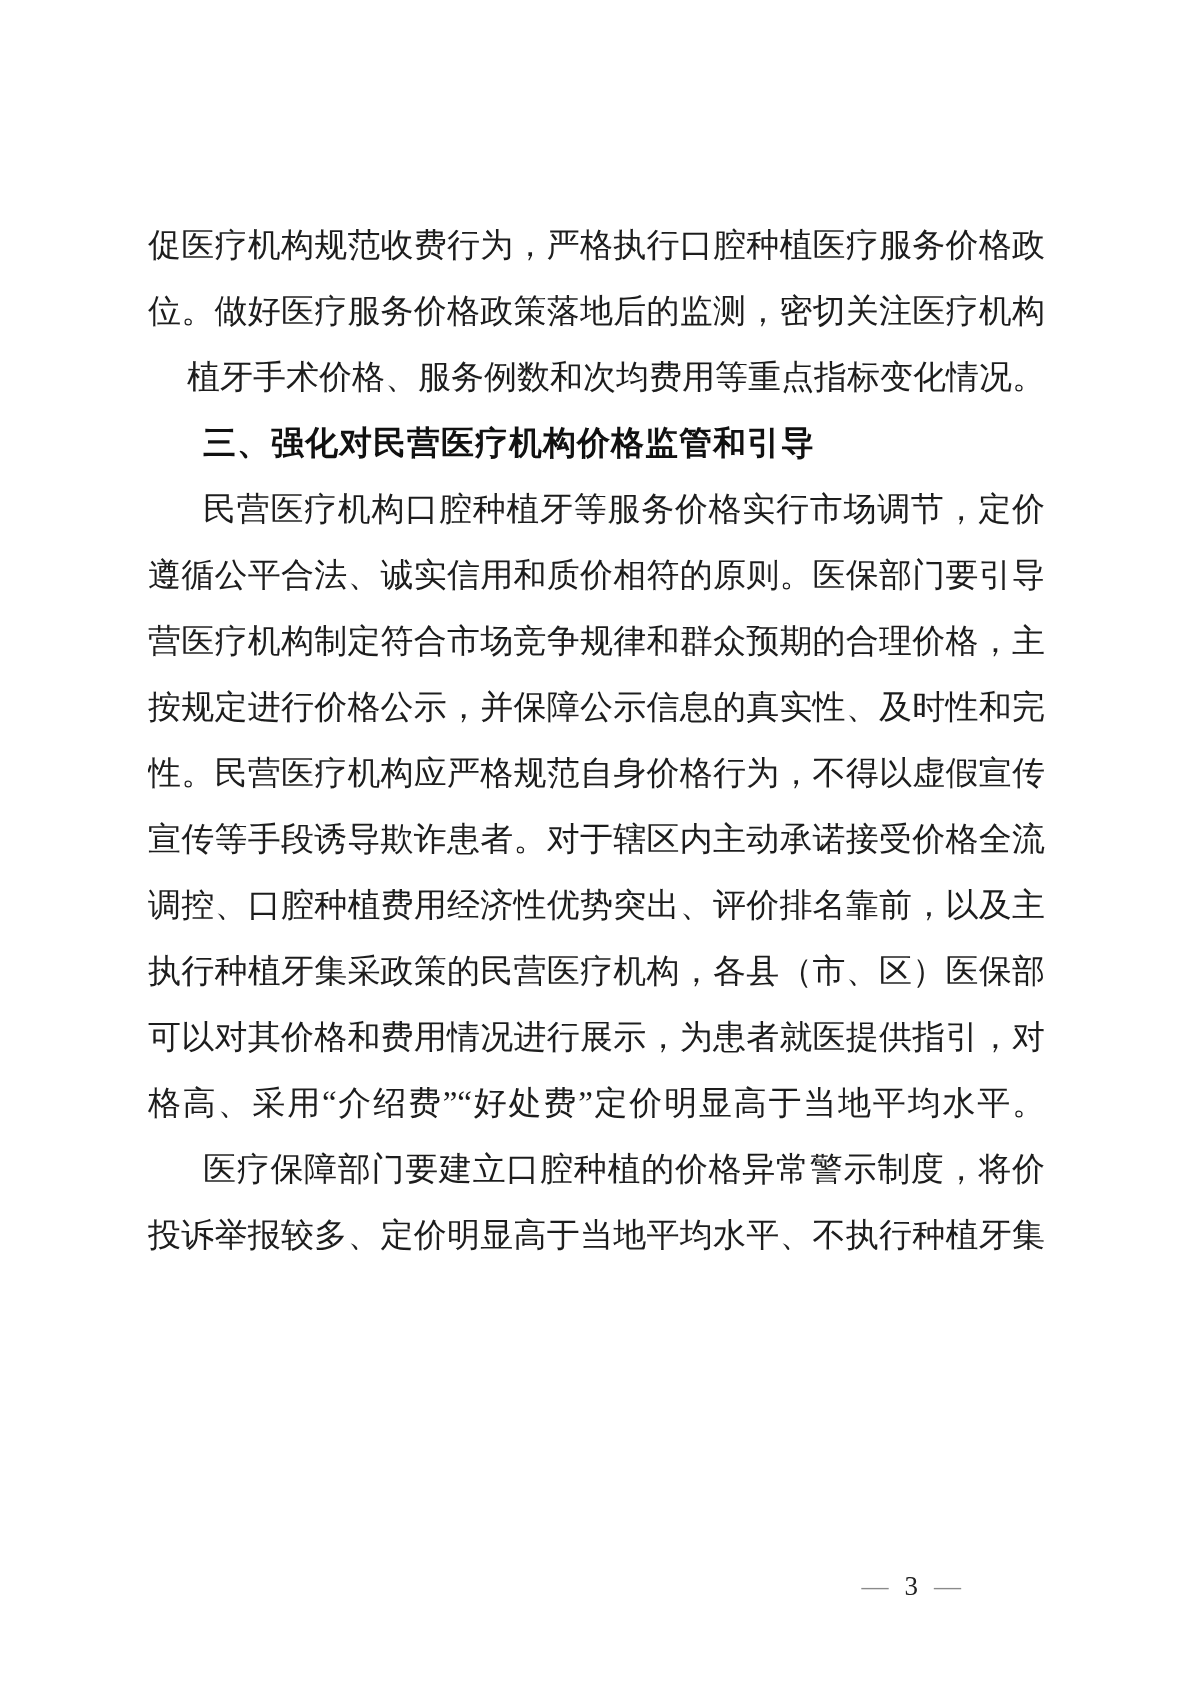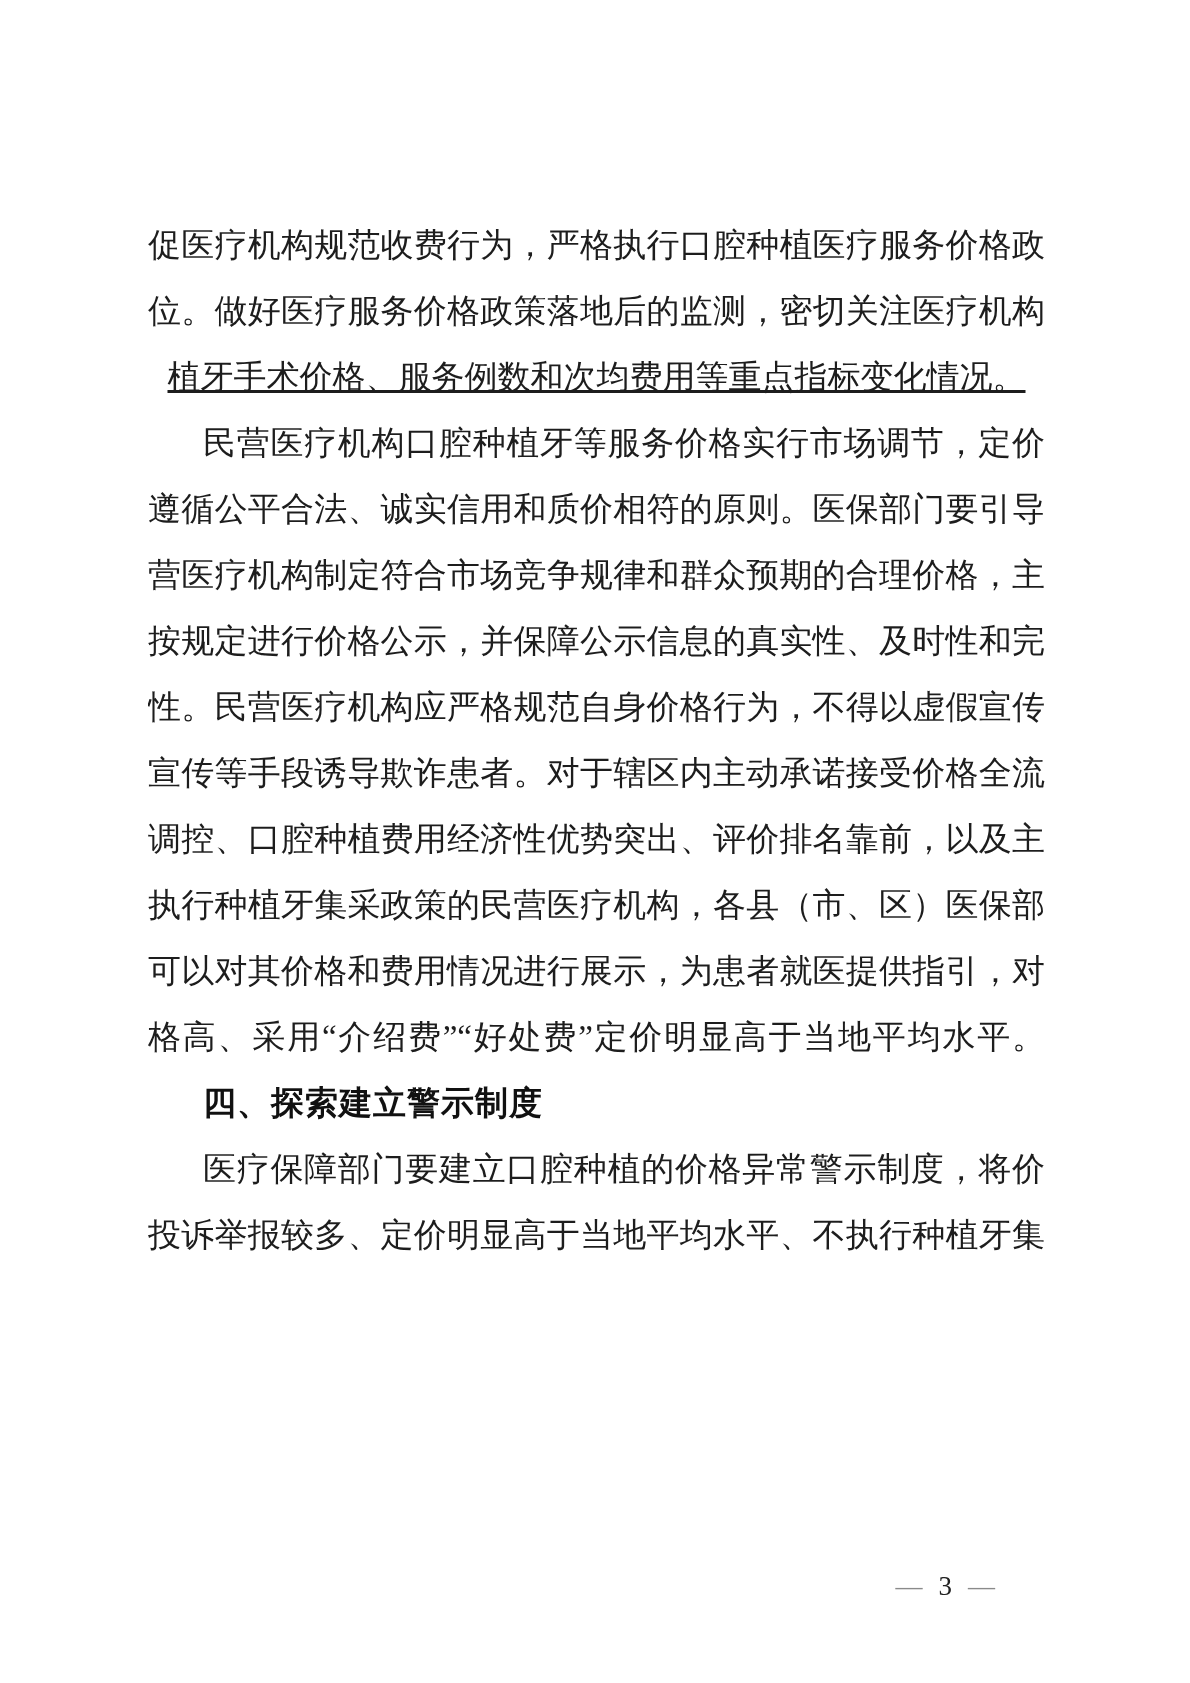--- a/index.html
+++ b/index.html
@@ -7,21 +7,20 @@
     padding: 0;
     background: #ffffff;
   }
   .page {
     position: relative;
     width: 1106px;
     height: 1683px;
     background: #ffffff;
     overflow: hidden;
     font-family: "Liberation Serif", "DejaVu Serif", serif;
-    padding-left: 34px;
   }
   .doc-body {
     position: absolute;
     left: 148px;
     top: 212px;
     width: 897px;
   }
   .line {
     height: 66px;
     line-height: 66px;
@@ -32,22 +31,21 @@
     font-weight: 400;
   }
   
   .line.justify {
     white-space: normal;
     text-align: justify;
     text-align-last: justify;
   }
   
   .line.natural {
-    text-align: center;
-    text-decoration: underline;
+    text-align: right;
   }
   
   .line.indent {
     text-indent: 55px;
   }
   
   .line.heading {
     font-family: "Liberation Sans", "DejaVu Sans", sans-serif;
     font-weight: 700;
     text-indent: 55px;
@@ -77,31 +75,31 @@
   }
 </style>
 </head>
 <body>
 
 <div class="page">
   <div class="doc-body">
     <div class="line justify">促医疗机构规范收费行为，严格执行口腔种植医疗服务价格政</div>
     <div class="line justify">位。做好医疗服务价格政策落地后的监测，密切关注医疗机构种</div>
     <div class="line natural">植牙手术价格、服务例数和次均费用等重点指标变化情况。</div>
+    <div class="line heading">三、强化对民营医疗机构价格监管和引导</div>
     <div class="line justify indent">民营医疗机构口腔种植牙等服务价格实行市场调节，定价要</div>
     <div class="line justify">遵循公平合法、诚实信用和质价相符的原则。医保部门要引导民</div>
     <div class="line justify">营医疗机构制定符合市场竞争规律和群众预期的合理价格，主动</div>
     <div class="line justify">按规定进行价格公示，并保障公示信息的真实性、及时性和完整</div>
     <div class="line justify">性。民营医疗机构应严格规范自身价格行为，不得以虚假宣传或</div>
     <div class="line justify">宣传等手段诱导欺诈患者。对于辖区内主动承诺接受价格全流程</div>
     <div class="line justify">调控、口腔种植费用经济性优势突出、评价排名靠前，以及主动</div>
     <div class="line justify">执行种植牙集采政策的民营医疗机构，各县（市、区）医保部门</div>
     <div class="line justify">可以对其价格和费用情况进行展示，为患者就医提供指引，对价</div>
     <div class="line justify">格高、采用“介绍费”“好处费”定价明显高于当地平均水平。</div>
-    <div class="line heading">四、探索建立警示制度</div>
     <div class="line justify indent">医疗保障部门要建立口腔种植的价格异常警示制度，将价格</div>
     <div class="line justify">投诉举报较多、定价明显高于当地平均水平、不执行种植牙集采</div>
   </div>
 
   <div class="page-footer">
     <span class="dash">—</span><span class="num">3</span><span class="dash">—</span>
   </div>
 </div>
 
 </body></html>

